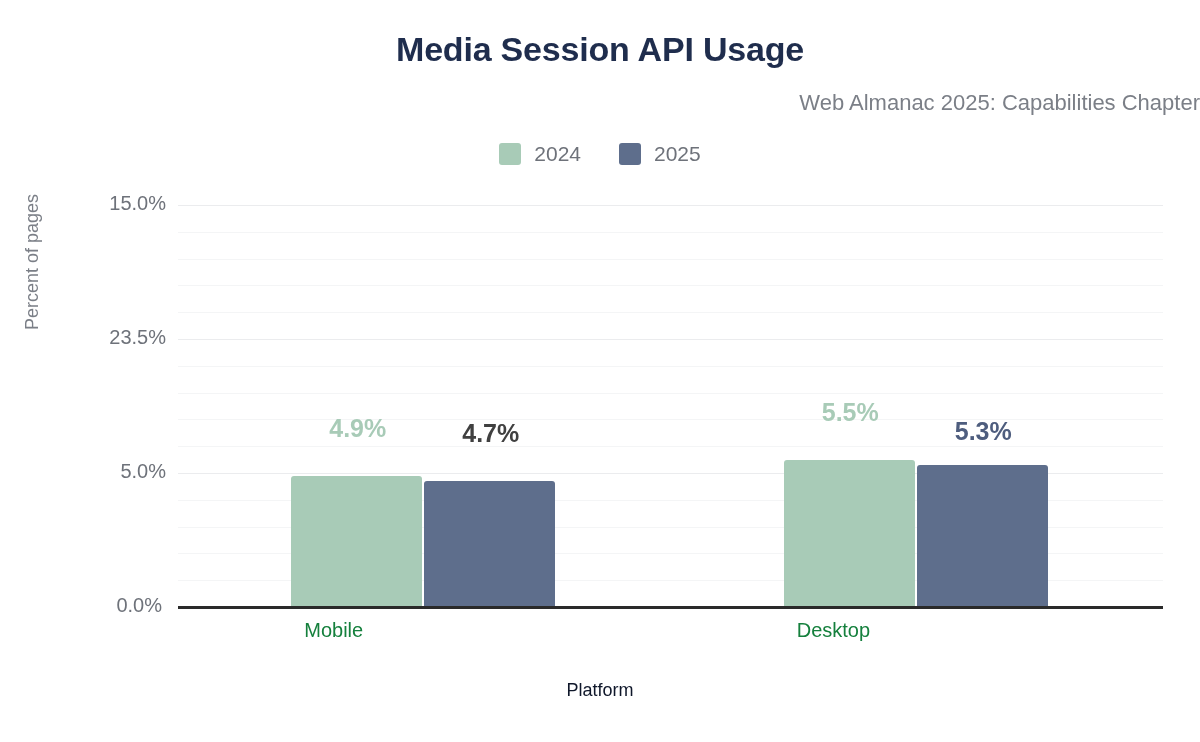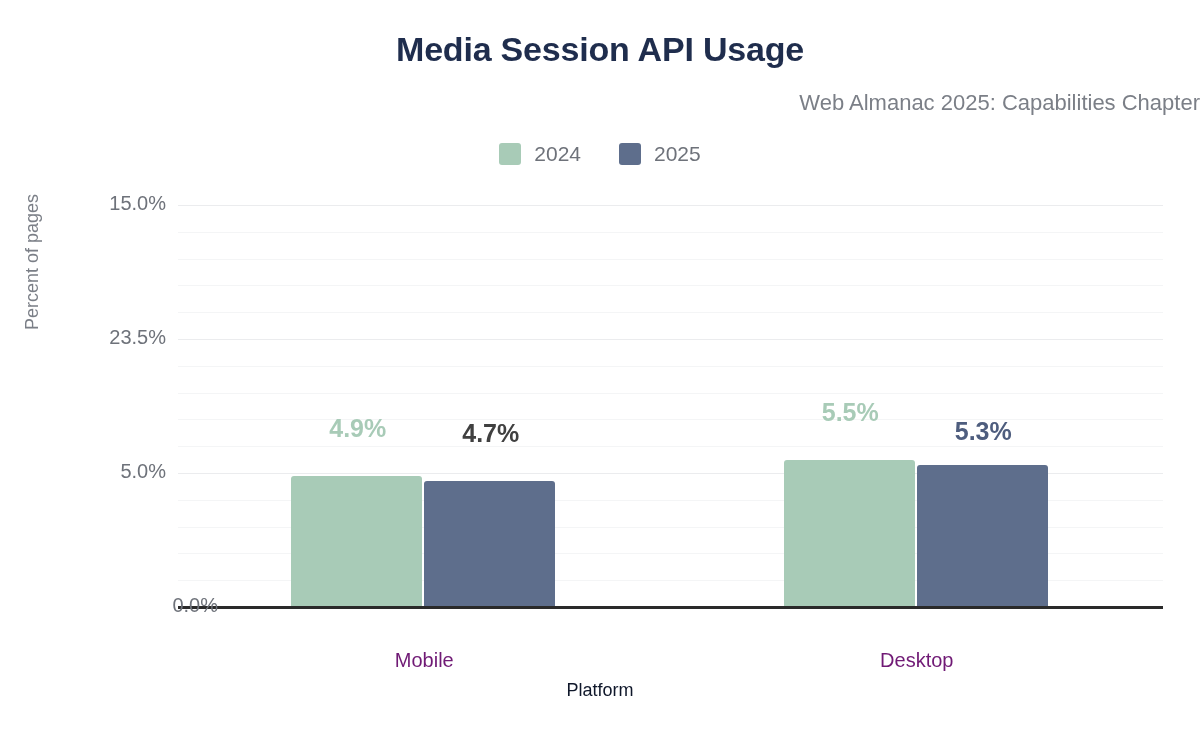--- a/index.html
+++ b/index.html
@@ -128,24 +128,23 @@
     position: absolute;
     text-align: center;
     font-size: 25px;
     font-weight: bold;
     white-space: nowrap;
   }
 
   
   .x-tick {
     position: absolute;
-    top: 649px;
-    text-align: center;
+    top: 619px;
     font-size: 20px;
-    color: #701a75;
+    color: #15803d;
     white-space: nowrap;
   }
   .x-axis-title {
     position: absolute;
     top: 680px;
     left: 0;
     width: 1200px;
     text-align: center;
     font-size: 18px;
     color: #0f172a;
@@ -191,21 +190,21 @@
       <div class="bar" style="left: 246.25px; width: 131px; height: 125.96px; background: rgb(94, 110, 140);"></div>
       <div class="bar" style="left: 605.75px; width: 131px; height: 147.4px; background: rgb(168, 203, 183);"></div>
       <div class="bar" style="left: 738.75px; width: 131px; height: 142.04px; background: rgb(94, 110, 140);"></div>
     </div>
   <div class="axis-line"></div>
 
   <div class="y-axis-title">Percent of pages</div>
   <div class="x-axis-title">Platform</div>
 
   <div id="overlay-layer">
-      <div class="y-tick" style="right: 982px; top: 594px;">0.0%</div>
+      <div class="y-tick" style="right: 1038px; top: 594px;">0.0%</div>
       <div class="y-tick" style="right: 1034px; top: 460px;">5.0%</div>
       <div class="y-tick" style="right: 1034px; top: 326px;">23.5%</div>
       <div class="y-tick" style="right: 1034px; top: 192px;">15.0%</div>
       <div class="bar-label" style="left: 291.25px; width: 133px; top: 413.68px; color: rgb(168, 203, 183);">4.9%</div>
       <div class="bar-label" style="left: 424.25px; width: 133px; top: 419.04px; color: #404040;">4.7%</div>
       <div class="x-tick" style="left: 304.25px; width: 240px;">Mobile</div>
       <div class="bar-label" style="left: 783.75px; width: 133px; top: 397.6px; color: rgb(168, 203, 183);">5.5%</div>
       <div class="bar-label" style="left: 916.75px; width: 133px; top: 402.96px; color: rgb(78, 93, 126); margin-top: 14px;">5.3%</div>
       <div class="x-tick" style="left: 796.75px; width: 240px;">Desktop</div>
     </div>

